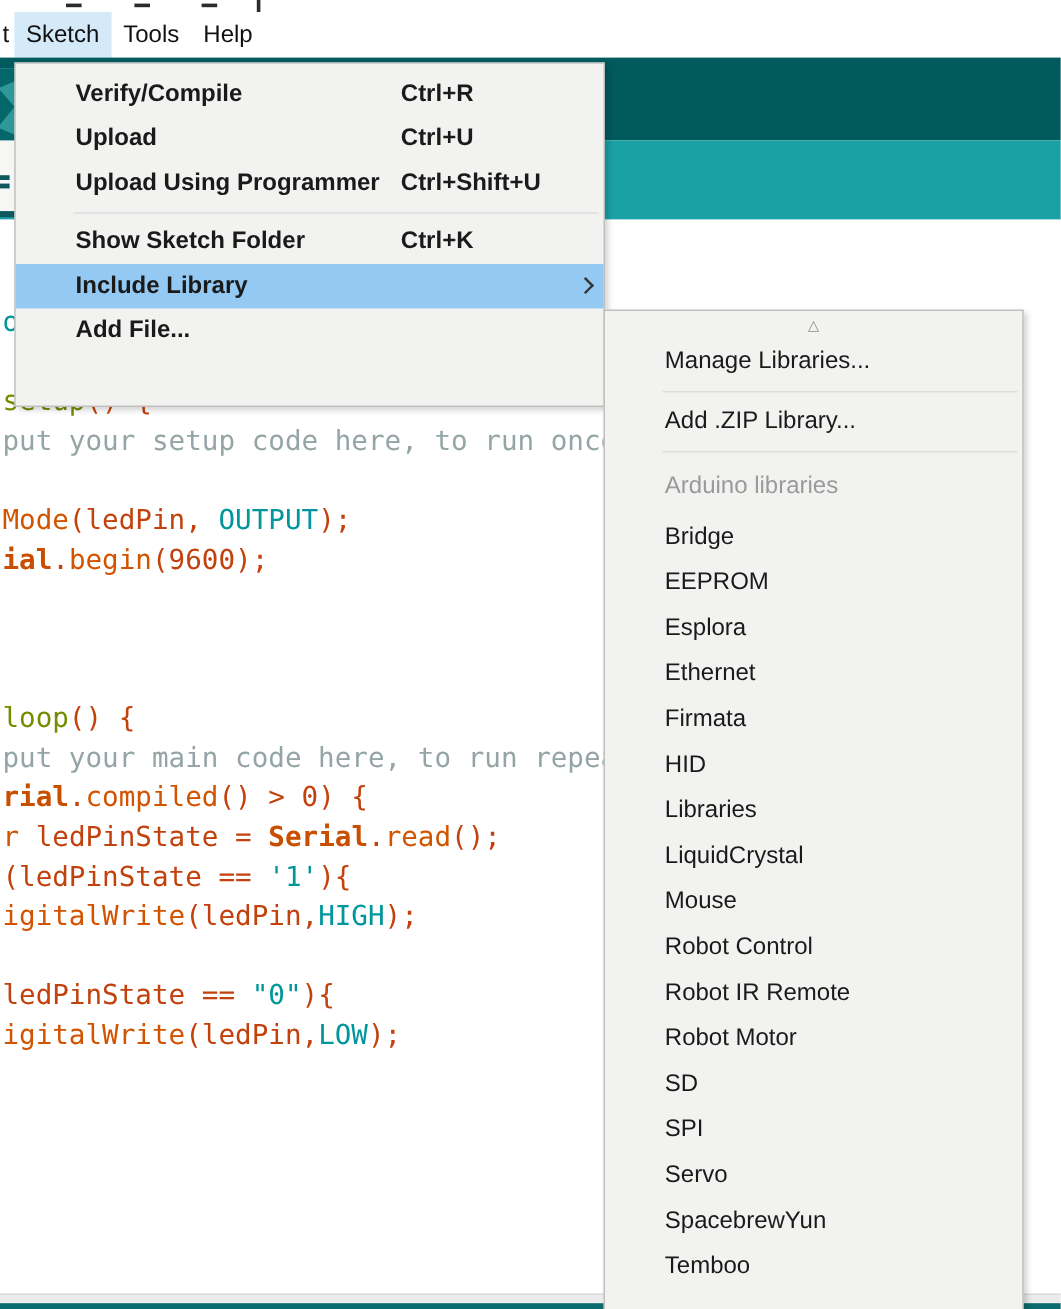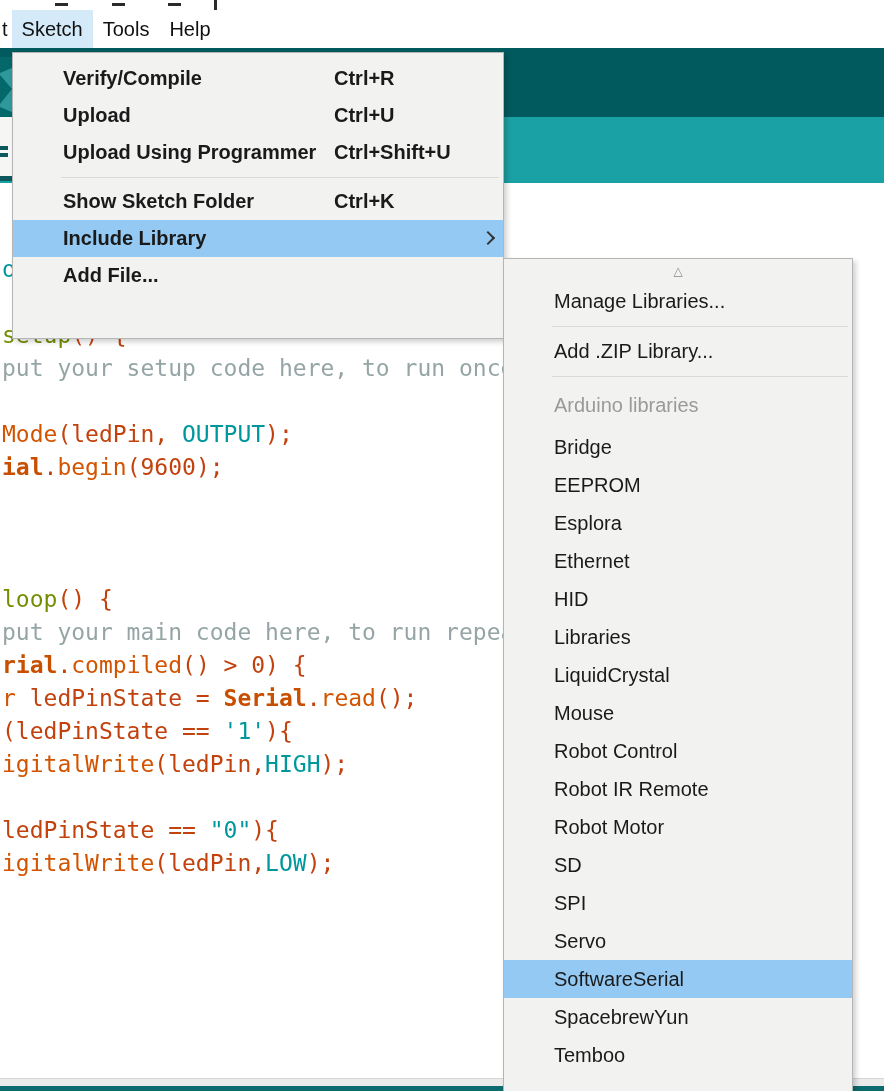--- a/index.html
+++ b/index.html
@@ -164,20 +164,23 @@
     <div class="sub-row">
       <span class="lbl">EEPROM</span>
     </div>
     <div class="sub-row">
       <span class="lbl">Esplora</span>
     </div>
     <div class="sub-row">
       <span class="lbl">Ethernet</span>
     </div>
     <div class="sub-row">
+      <span class="lbl">Firmata</span>
+    </div>
+    <div class="sub-row">
       <span class="lbl">HID</span>
     </div>
     <div class="sub-row">
       <span class="lbl">Libraries</span>
     </div>
     <div class="sub-row">
       <span class="lbl">LiquidCrystal</span>
     </div>
     <div class="sub-row">
       <span class="lbl">Mouse</span>
@@ -193,22 +196,19 @@
     </div>
     <div class="sub-row">
       <span class="lbl">SD</span>
     </div>
     <div class="sub-row">
       <span class="lbl">SPI</span>
     </div>
     <div class="sub-row">
       <span class="lbl">Servo</span>
     </div>
-    <div class="sub-row hl">
-      <span class="lbl">SoftwareSerial</span>
-    </div>
     <div class="sub-row">
       <span class="lbl">SpacebrewYun</span>
     </div>
     <div class="sub-row">
       <span class="lbl">Temboo</span>
     </div>
   </div>
 
 </body></html>

